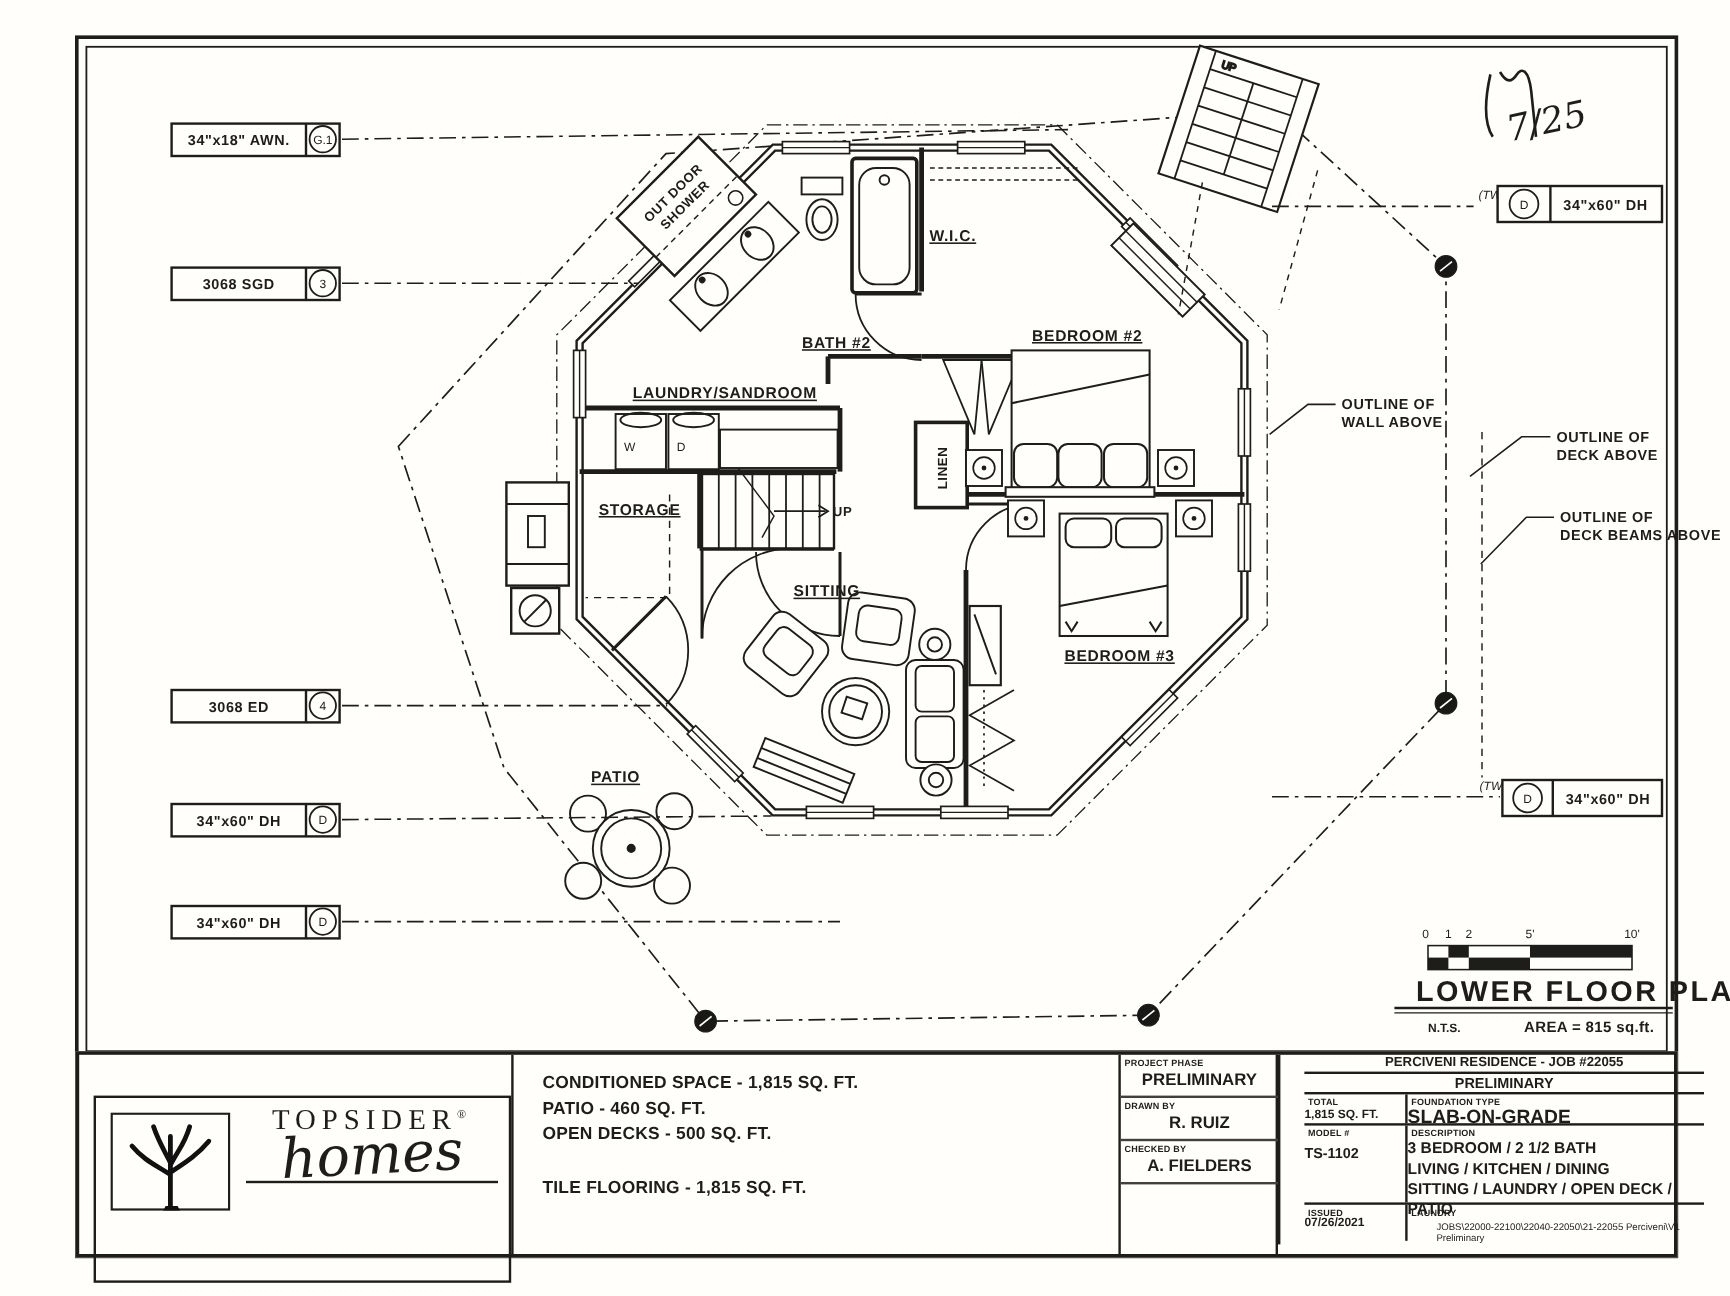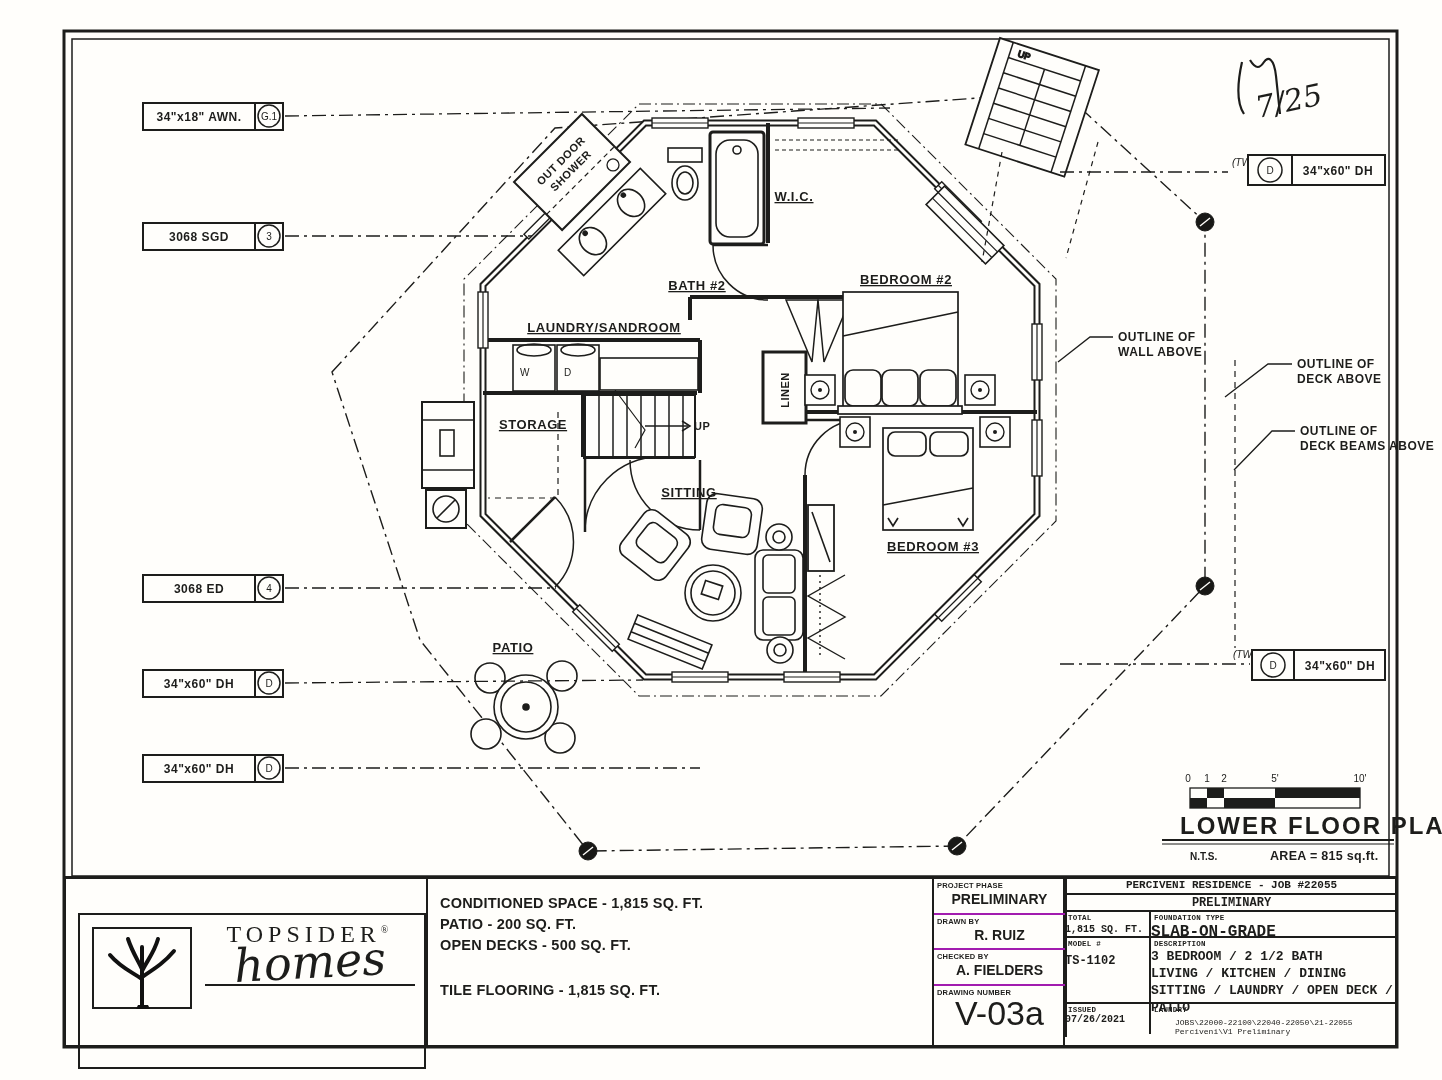--- a/index.html
+++ b/index.html
@@ -15,27 +15,27 @@
   .vdiv{position:absolute;top:0;bottom:0;width:2px;background:#1d1d1b;}
   .logo-box{position:absolute;left:12px;top:10px;width:344px;height:152px;border:2px solid #1d1d1b;margin-top:24px;}
   .tree{position:absolute;left:12px;top:12px;}
   .brand{position:absolute;left:125px;top:6px;width:210px;text-align:center;}
   .brand .top{font-family:"Liberation Serif",serif;font-size:24px;letter-spacing:5px;}
   .brand .reg{font-size:10px;vertical-align:super;}
   .brand .script{font-family:"DejaVu Serif",serif;font-style:italic;font-size:46px;line-height:40px;margin-top:-6px;transform:rotate(-3deg);}
   .brand .rule{height:2px;background:#1d1d1b;margin-top:2px;}
   .addr{position:absolute;left:0;right:0;top:96px;text-align:center;font-size:12.5px;font-weight:bold;line-height:15px;}
   .addr .c{font-size:10.5px;font-weight:normal;}
-  .areas{position:absolute;left:360px;top:0;width:506px;height:100%;padding:14px 0 0 14px;box-sizing:border-box;font-size:14.5px;font-weight:bold;letter-spacing:.2px;line-height:21px;}
+  .areas{position:absolute;left:372px;top:0;width:506px;height:100%;padding:14px 0 0 14px;box-sizing:border-box;font-size:14.5px;font-weight:bold;letter-spacing:.2px;line-height:21px;}
   .areas .gap{height:24px;}
   .phase{position:absolute;left:868px;top:0;width:131px;height:158px;display:flex;flex-direction:column;border-right:2px solid #1d1d1b;}
-  .cell{border-bottom:2px solid #a21caf;position:relative;}
+  .cell{border-bottom:2px solid #404040;position:relative;}
   .cl{position:absolute;left:3px;top:2px;font-size:7.5px;font-weight:bold;letter-spacing:.2px;}
   .cv{text-align:center;font-size:14px;font-weight:bold;padding-top:12px;}
-  .proj{position:absolute;left:999px;top:0;width:333px;font-size:12px;font-family:Liberation Mono, monospace;}
+  .proj{position:absolute;left:1021px;top:0;width:333px;font-size:12px;}
   .prow{border-bottom:2px solid #1d1d1b;position:relative;box-sizing:border-box;}
   .pc{text-align:center;font-weight:bold;}
   .split{display:flex;}
   .split .l{width:86px;border-right:2px solid #1d1d1b;position:relative;box-sizing:border-box;}
   .split .r{flex:1;position:relative;box-sizing:border-box;}
   .val{text-align:left;font-weight:bold;}
 </style>
 </head>
 <body>
 
@@ -409,42 +409,38 @@
     </svg>
     <div class="brand">
       <div class="top"><span>TOPSIDER</span><span class="reg">®</span></div>
       <div class="script">homes</div>
       <div class="rule"></div>
     </div>
   </div>
 
   <div class="areas">
     <div>CONDITIONED SPACE - 1,815 SQ. FT.</div>
-    <div>PATIO - 200 SQ. FT.</div>
+    <div>PATIO - 460 SQ. FT.</div>
     <div>OPEN DECKS - 500 SQ. FT.</div>
     <div class="gap"></div>
     <div>TILE FLOORING - 1,815 SQ. FT.</div>
   </div>
 
   <div class="phase">
     <div class="cell" style="height:34px">
       <div class="cl">PROJECT PHASE</div>
       <div class="cv">PRELIMINARY</div>
     </div>
     <div class="cell" style="height:34px">
       <div class="cl">DRAWN BY</div>
       <div class="cv">R. RUIZ</div>
     </div>
     <div class="cell" style="height:34px">
       <div class="cl">CHECKED BY</div>
       <div class="cv">A. FIELDERS</div>
-    </div>
-    <div class="cell" style="height:52px;border-bottom:none">
-      <div class="cl">DRAWING NUMBER</div>
-      <div class="cv" style="font-size:34px;padding-top:8px;font-weight:normal">V-03a</div>
     </div>
   </div>
 
   <div class="proj">
     <div class="prow pc" style="height:16px;font-size:11px">PERCIVENI RESIDENCE - JOB #22055</div>
     <div class="prow pc" style="height:17px;font-size:12px;padding-top:1px">PRELIMINARY</div>
     <div class="prow split" style="height:26px">
       <div class="l">
         <div class="cl">TOTAL</div>
         <div class="val" style="font-size:10px;padding-top:12px">1,815 SQ. FT.</div>

